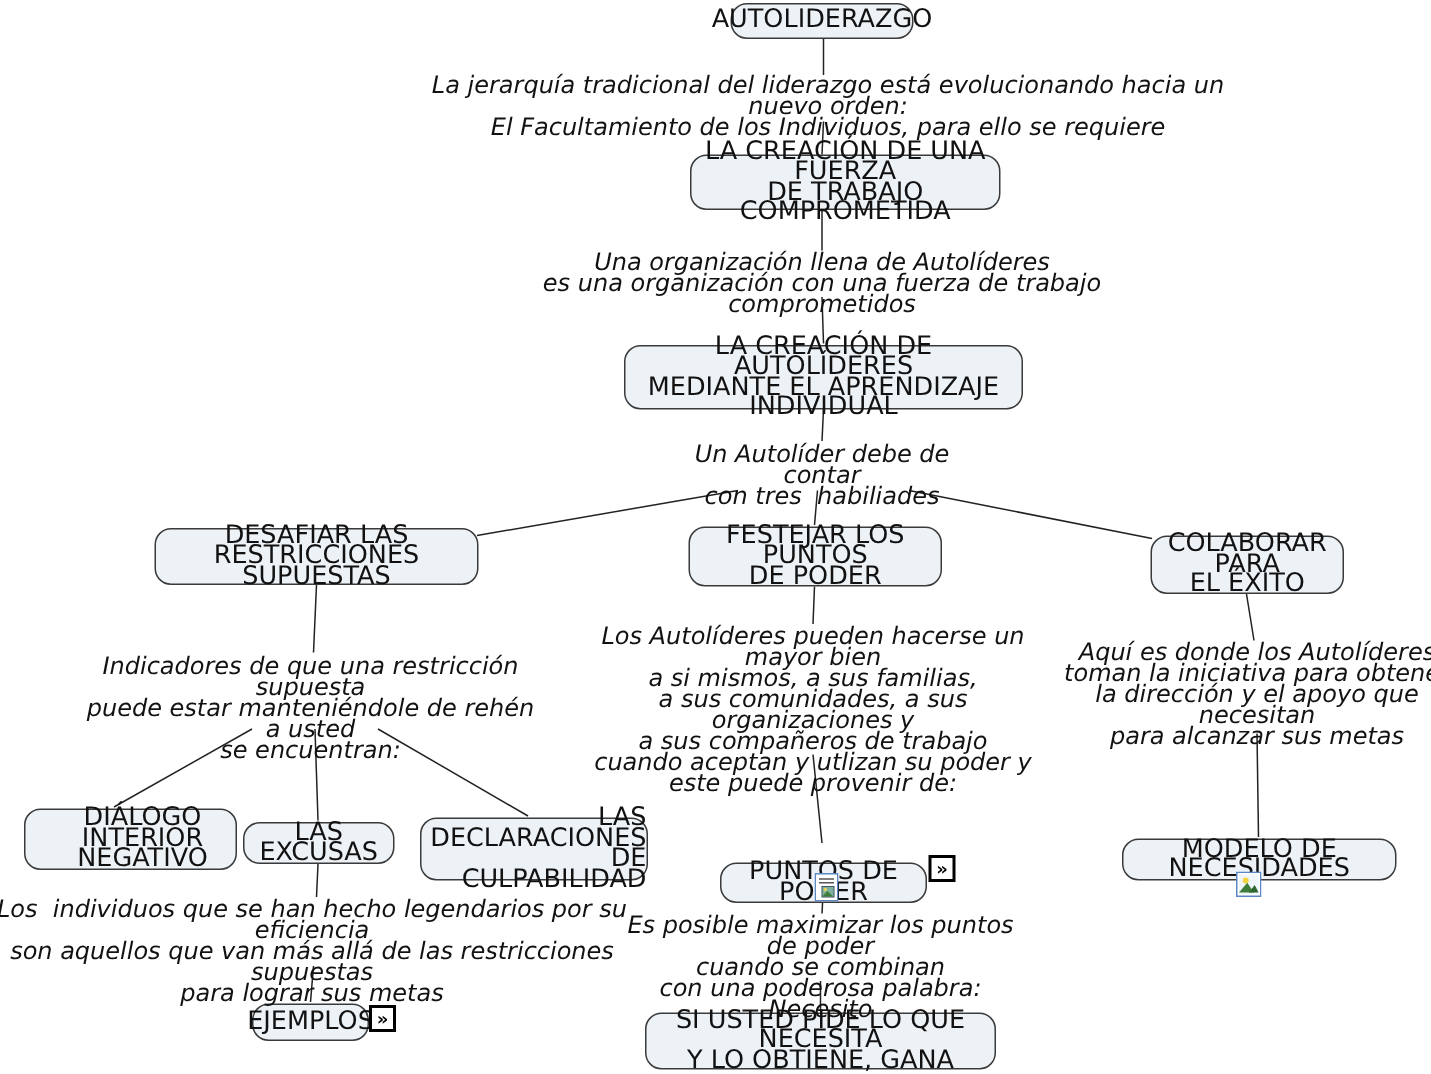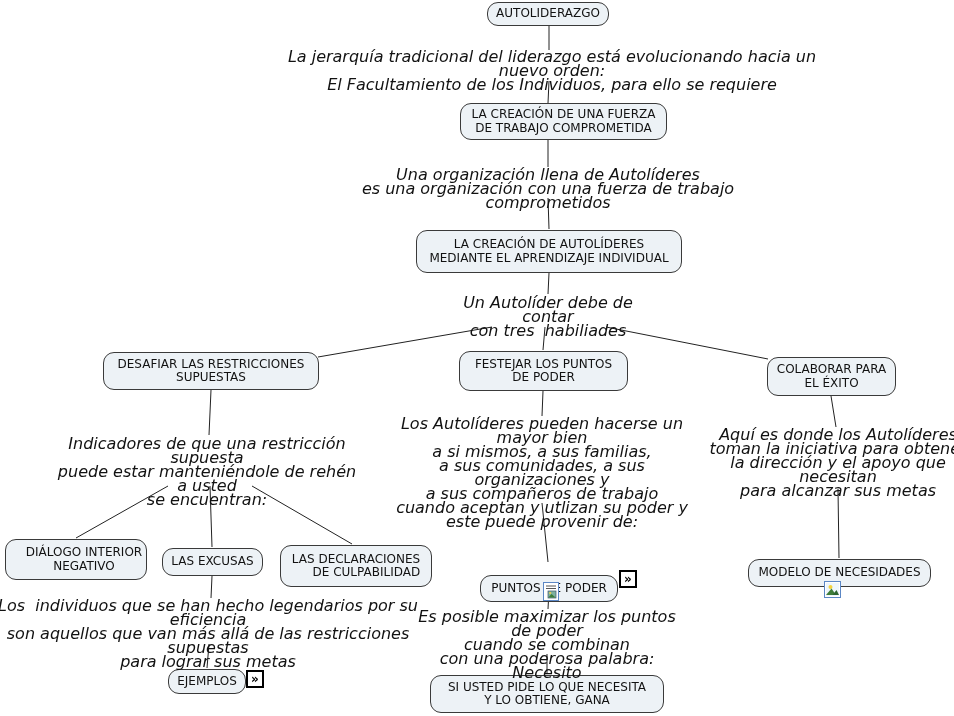--- a/index.html
+++ b/index.html
@@ -9,21 +9,21 @@
     font-family:"DejaVu Sans",sans-serif;
   }
   .wires{position:absolute;left:0;top:0;z-index:1;}
   .node{
     position:absolute;z-index:2;box-sizing:border-box;
     background:var(--node-fill,#edf2f6);
     border:1px solid var(--node-border,#3a3a3a);
     border-radius:11px;
     display:flex;align-items:center;justify-content:center;
     text-align:center;white-space:pre-wrap;
-    font-size:12px;line-height:13.5px;color:#121212;
+    font-size:17px;line-height:13.5px;color:#121212;
   }
   .phrase{
     position:absolute;z-index:2;
     font-style:italic;font-size:16px;line-height:14px;color:#121212;
     text-align:center;white-space:pre-wrap;
   }
   .submap-icon{
     position:absolute;z-index:3;box-sizing:border-box;
     width:18px;height:18px;background:#fff;border:2px solid #000;
     display:flex;align-items:center;justify-content:center;
@@ -70,21 +70,21 @@
 
   <div class="node" style="left:103px;top:352px;width:216px;height:38px;">DESAFIAR LAS RESTRICCIONES
 SUPUESTAS</div>
 
   <div class="node" style="left:459px;top:351px;width:169px;height:40px;">FESTEJAR LOS PUNTOS
 DE PODER</div>
 
   <div class="node" style="left:767px;top:357px;width:129px;height:39px;">COLABORAR PARA
 EL ÉXITO</div>
 
-  <div class="node" style="left:5px;top:539px;width:142px;height:41px;padding-left:16px;">DIÁLOGO INTERIOR
+  <div class="node" style="left:16px;top:539px;width:142px;height:41px;padding-left:16px;">DIÁLOGO INTERIOR
 NEGATIVO</div>
 
   <div class="node" style="left:162px;top:548px;width:101px;height:28px;">LAS EXCUSAS</div>
 
   <div class="node" style="left:280px;top:545px;width:152px;height:42px;text-align:right;">LAS DECLARACIONES
 DE CULPABILIDAD</div>
 
   <div class="node" style="left:168px;top:669px;width:78px;height:25px;">EJEMPLOS</div>
 
   <div class="node" style="left:480px;top:563px;width:138px;height:27px;margin-top:12px;">PUNTOS DE PODER</div>

